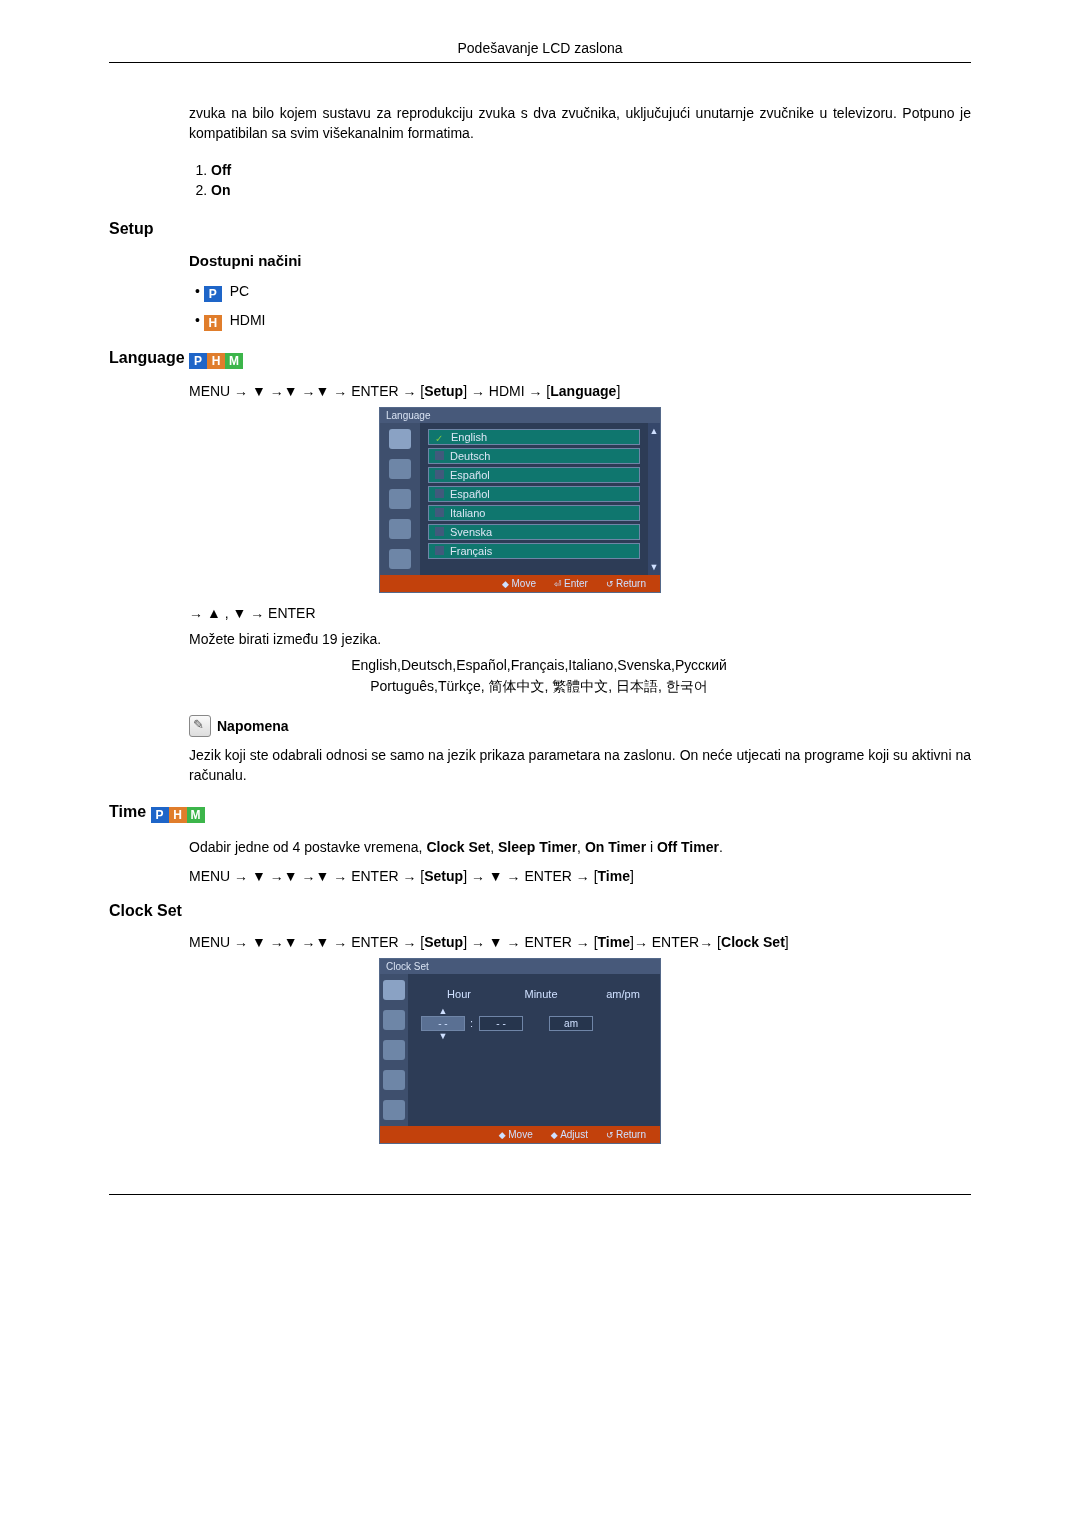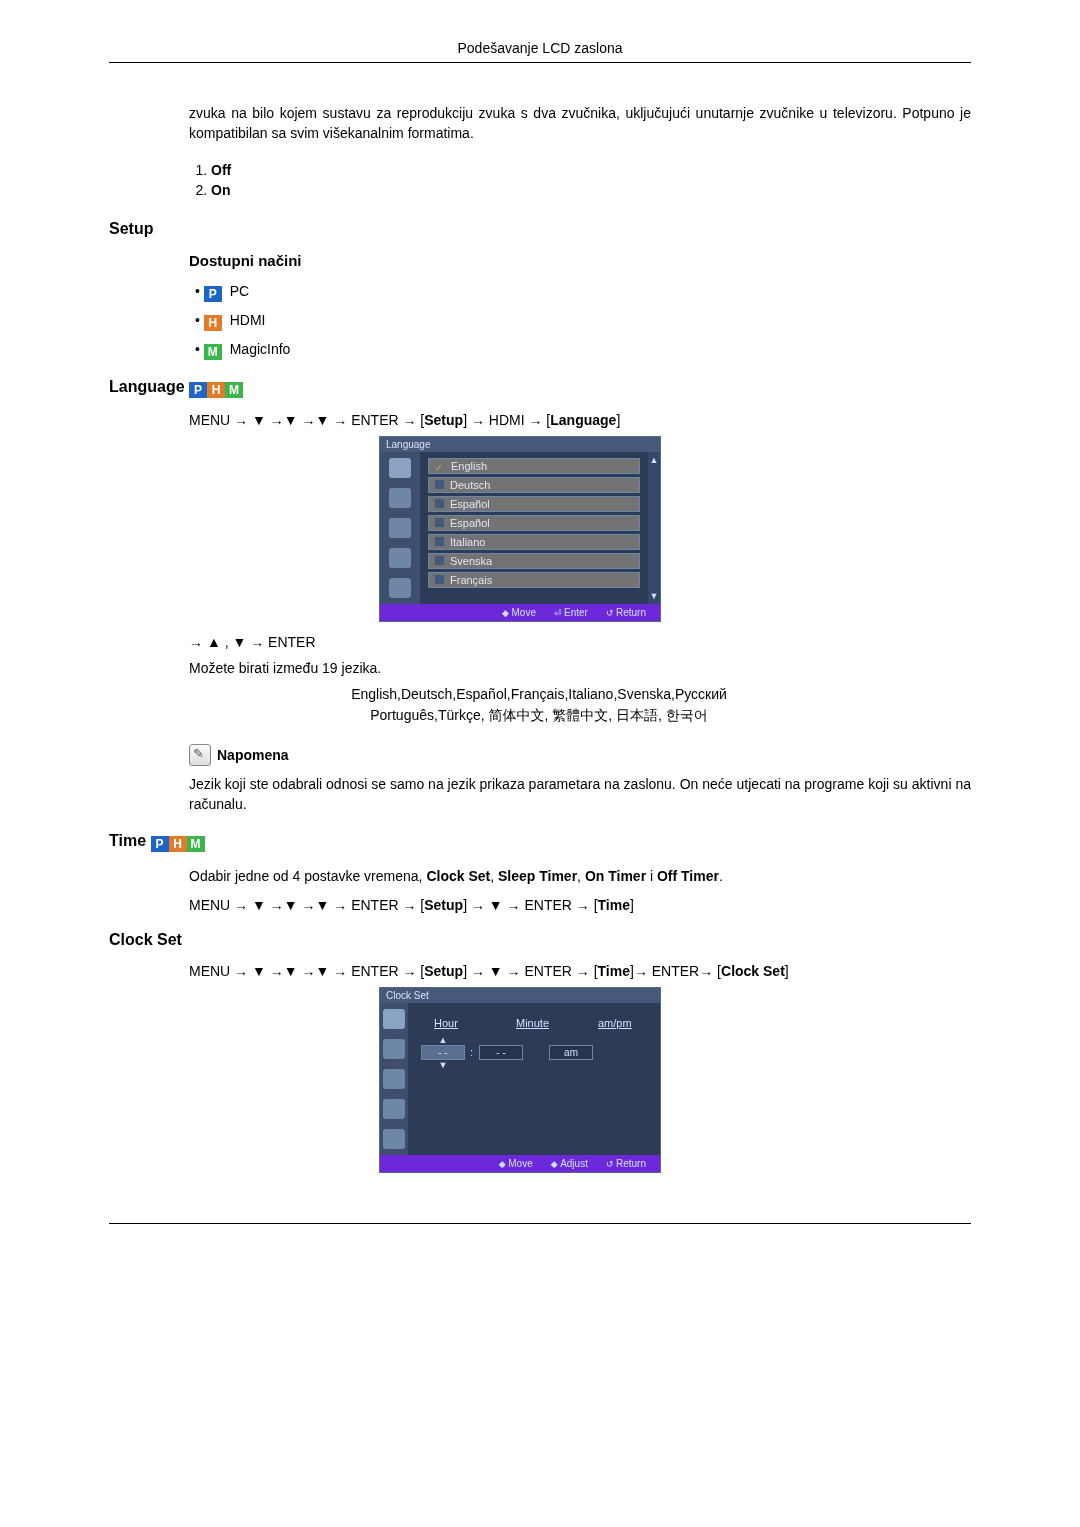--- a/index.html
+++ b/index.html
@@ -140,21 +140,21 @@
     background: #6e86a7;
   }
   .osd-side .sic.sel { background: #8aa2c4; }
   .osd-main {
     flex: 1;
     padding: 6px 8px 4px 8px;
   }
   .lang-item {
     display:flex; align-items:center;
     border: 1px solid #6f85a7;
-    background: #737373;
+    background: #0f766e;
     color: #dce6f5;
     font-size: 11px;
     padding: 1px 6px;
     margin-bottom: 3px;
     gap: 6px;
   }
   .lang-item .chk {
     width: 10px; height: 10px; display:inline-block;
   }
   .lang-item.sel .chk::after { content:"✓"; color:#7fc845; font-size:10px; }
@@ -163,41 +163,41 @@
   }
   .osd-scroll {
     width: 12px;
     background: #35476a;
     display:flex; flex-direction:column; justify-content:space-between;
     align-items:center;
     padding: 3px 0;
   }
   .osd-scroll .ar { color:#cfe0ff; font-size:9px; }
   .osd-foot {
-    background:#6d28d9;
+    background:#c2410c;
     color:#cfe0ff;
     font-size:10px;
     display:flex;
     justify-content:flex-end;
     gap: 18px;
     padding: 3px 14px;
   }
   .osd-foot span::before { content:"◆ "; font-size:9px; }
   .osd-foot span.ent::before { content:"⏎ "; }
   .osd-foot span.ret::before { content:"↺ "; }
 
   
   .clk-main {
     flex:1;
     color:#cfe0ff;
     font-size:11px;
     padding: 14px 12px 50px 12px;
   }
   .clk-row { display:flex; gap:32px; margin-bottom:6px; margin-left:14px;}
-  .clk-row div { width:50px; text-align:left;text-decoration:underline; }
+  .clk-row div { width:50px; text-align:center; }
   .clk-ctrl { display:flex; align-items:center; gap:6px; margin-left:2px;}
   .clk-box {
     width:42px; border:1px solid #6f85a7; text-align:center; font-size:10px; padding:1px 0;
     color:#cfe0ff; background:#26354d;
   }
   .clk-box.sel { background:#5a7093; }
   .clk-arrow-col {
     display:flex; flex-direction:column; align-items:center; color:#cfe0ff; font-size:9px;
     width:42px;
   }
@@ -224,24 +224,20 @@
     <h3 class="sub">Dostupni načini</h3>
 
     <ul class="bullets">
       <li>
         <span class="mode-icon mi-p">P</span>
         <span>PC</span>
       </li>
       <li>
         <span class="mode-icon mi-h">H</span>
         <span>HDMI</span>
-      </li>
-      <li>
-        <span class="mode-icon mi-m">M</span>
-        <span>MagicInfo</span>
       </li>
     </ul>
 
     <h3 class="section">
       <span>Language</span>
       <span class="mode-icons-inline">
         <span class="mode-icon mi-p">P</span><span class="mode-icon mi-h">H</span><span class="mode-icon mi-m">M</span>
       </span>
     </h3>
 

